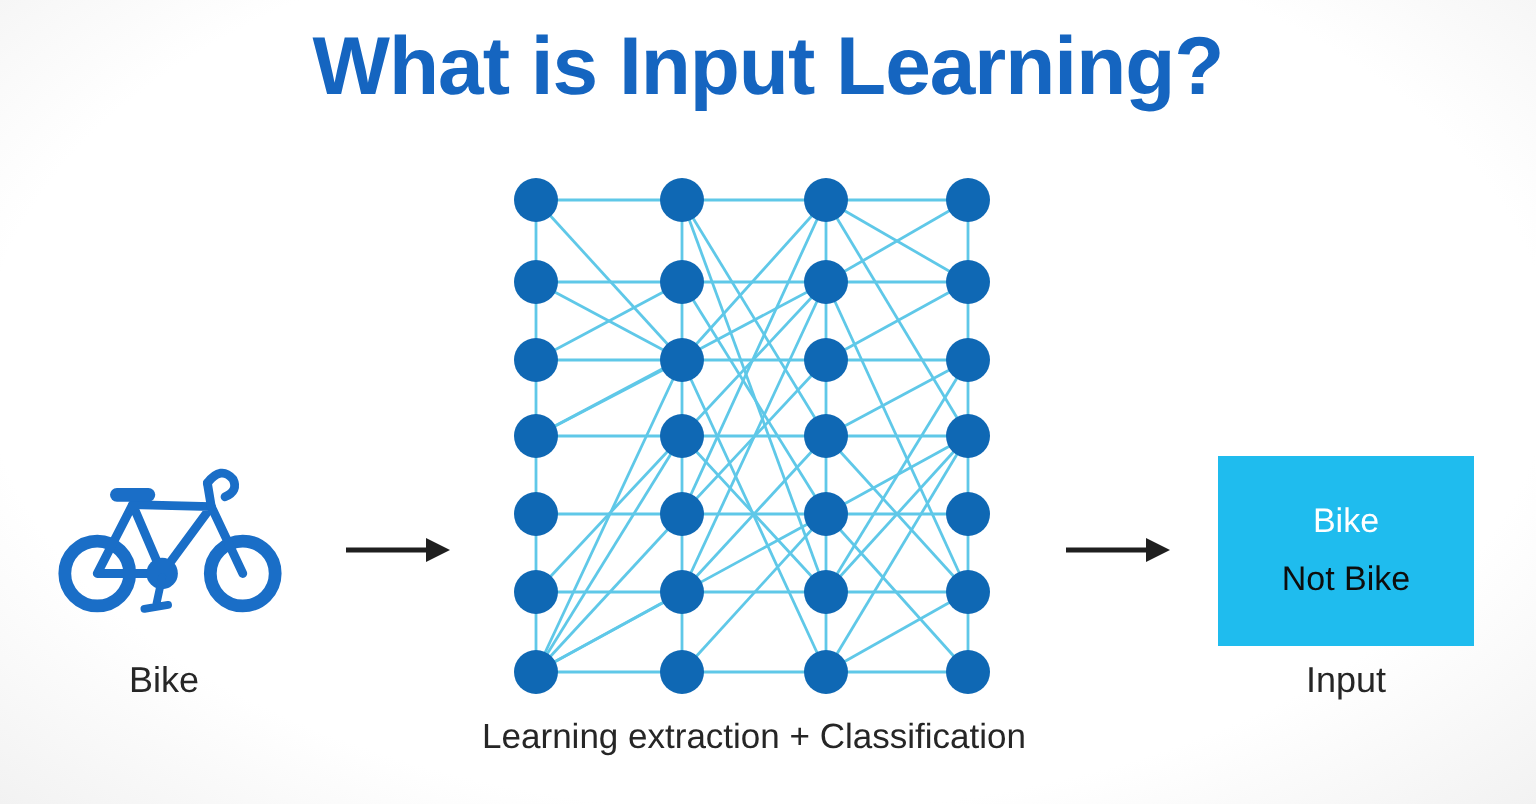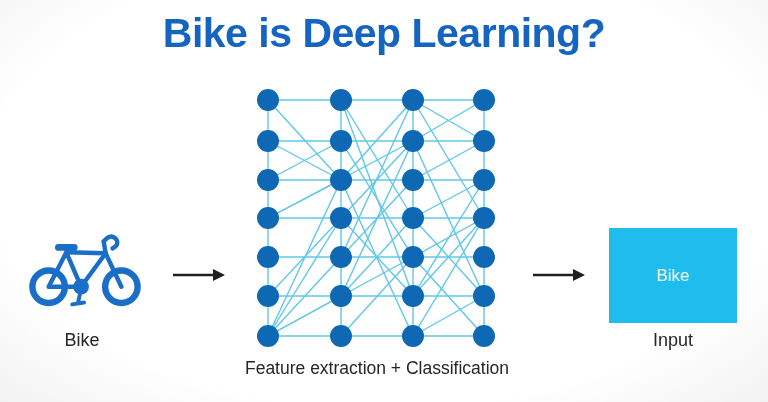--- a/index.html
+++ b/index.html
@@ -34,21 +34,21 @@
     gap:9px;font-size:17px;
   }
   .output-box .line1{color:var(--box_text_primary,#ffffff);}
   .output-box .line2{color:var(--box_text_secondary,#0d0d0d);}
 </style>
 </head>
 <body>
 
 <div class="canvas">
 
-  <h1 class="title">Bike is Deep Learning?</h1>
+  <h1 class="title">What is Input Learning?</h1>
 
   <svg id="diagram" width="768" height="402">
       <line x1="268" y1="100" x2="268" y2="141" stroke="#5fc8e8" stroke-width="1.4"></line>
       <line x1="268" y1="141" x2="268" y2="180" stroke="#5fc8e8" stroke-width="1.4"></line>
       <line x1="268" y1="180" x2="268" y2="218" stroke="#5fc8e8" stroke-width="1.4"></line>
       <line x1="268" y1="218" x2="268" y2="257" stroke="#5fc8e8" stroke-width="1.4"></line>
       <line x1="268" y1="257" x2="268" y2="296" stroke="#5fc8e8" stroke-width="1.4"></line>
       <line x1="268" y1="296" x2="268" y2="336" stroke="#5fc8e8" stroke-width="1.4"></line>
       <line x1="341" y1="100" x2="341" y2="141" stroke="#5fc8e8" stroke-width="1.4"></line>
       <line x1="341" y1="141" x2="341" y2="180" stroke="#5fc8e8" stroke-width="1.4"></line>
@@ -173,21 +173,22 @@
       <path d="M80,26 L78,14" stroke-width="4.5"></path>
       <path d="M78,14 q7,-9 13,-2 q3,6 -4,9" stroke-width="4.5"></path>
       <path d="M32,20 L48,20" stroke-width="7"></path>
       <circle cx="55" cy="60" r="8" fill="currentColor" stroke="none"></circle>
       <path d="M55,62 L52,76 M46,78 L58,76" stroke-width="4"></path>
     </svg>
   </div>
 
   <div class="caption caption-input">Bike</div>
 
-  <div class="caption caption-network">Feature extraction + Classification</div>
+  <div class="caption caption-network">Learning extraction + Classification</div>
 
   <div class="output-box">
     <div class="line1">Bike</div>
+    <div class="line2">Not Bike</div>
   </div>
 
   <div class="caption caption-output">Input</div>
 
 </div>
 
 </body></html>

